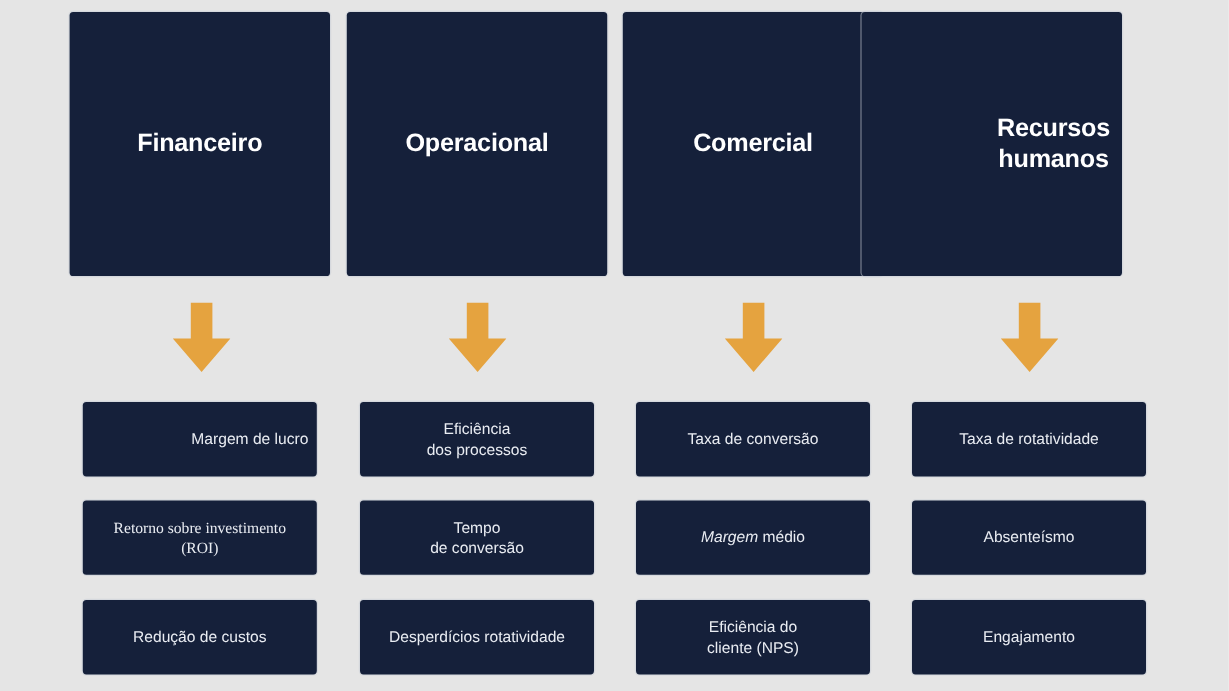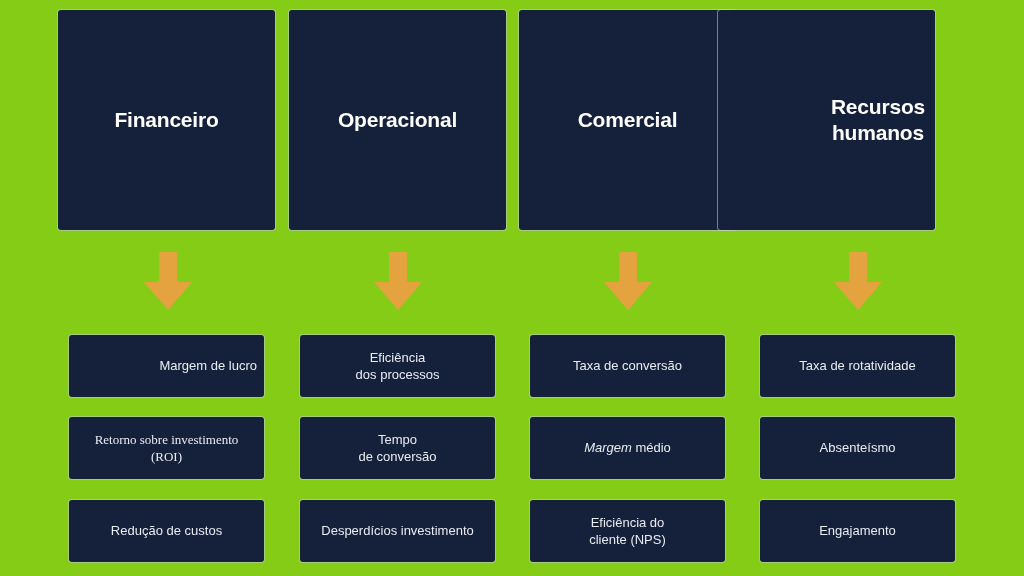--- a/index.html
+++ b/index.html
@@ -11,21 +11,21 @@
     width: 1024px;
     height: 576px;
     font-family: "Liberation Sans", sans-serif;
     overflow: hidden;
   }
 
   #canvas {
     position: relative;
     width: 1024px;
     height: 576px;
-    background: #84cc16;
+    background: #e5e5e5;
   }
 
   
   .col-header {
     position: absolute;
     top: 10px;
     width: 217px;
     height: 220px;
     background: #15203a;
     border-radius: 3px;
@@ -113,21 +113,21 @@
   </div>
   <div class="metric-box" style="left:300px; top:335px;">
     <span class="metric-label">Eficiência
 dos processos</span>
   </div>
   <div class="metric-box" style="left:300px; top:417px;">
     <span class="metric-label">Tempo
 de conversão</span>
   </div>
   <div class="metric-box" style="left:300px; top:500px;">
-    <span class="metric-label">Desperdícios investimento</span>
+    <span class="metric-label">Desperdícios rotatividade</span>
   </div>
 
   <div class="col-header" style="left:519px;">
     <span class="col-header-label">Comercial</span>
   </div>
   <div class="arrow" style="left:604px;">
     <svg width="48" height="58" viewBox="0 0 48 58" aria-hidden="true">
       <polygon points="15,0 33,0 33,30 48,30 24,58 0,30 15,30" fill="#e5a33f"></polygon>
     </svg>
   </div>

